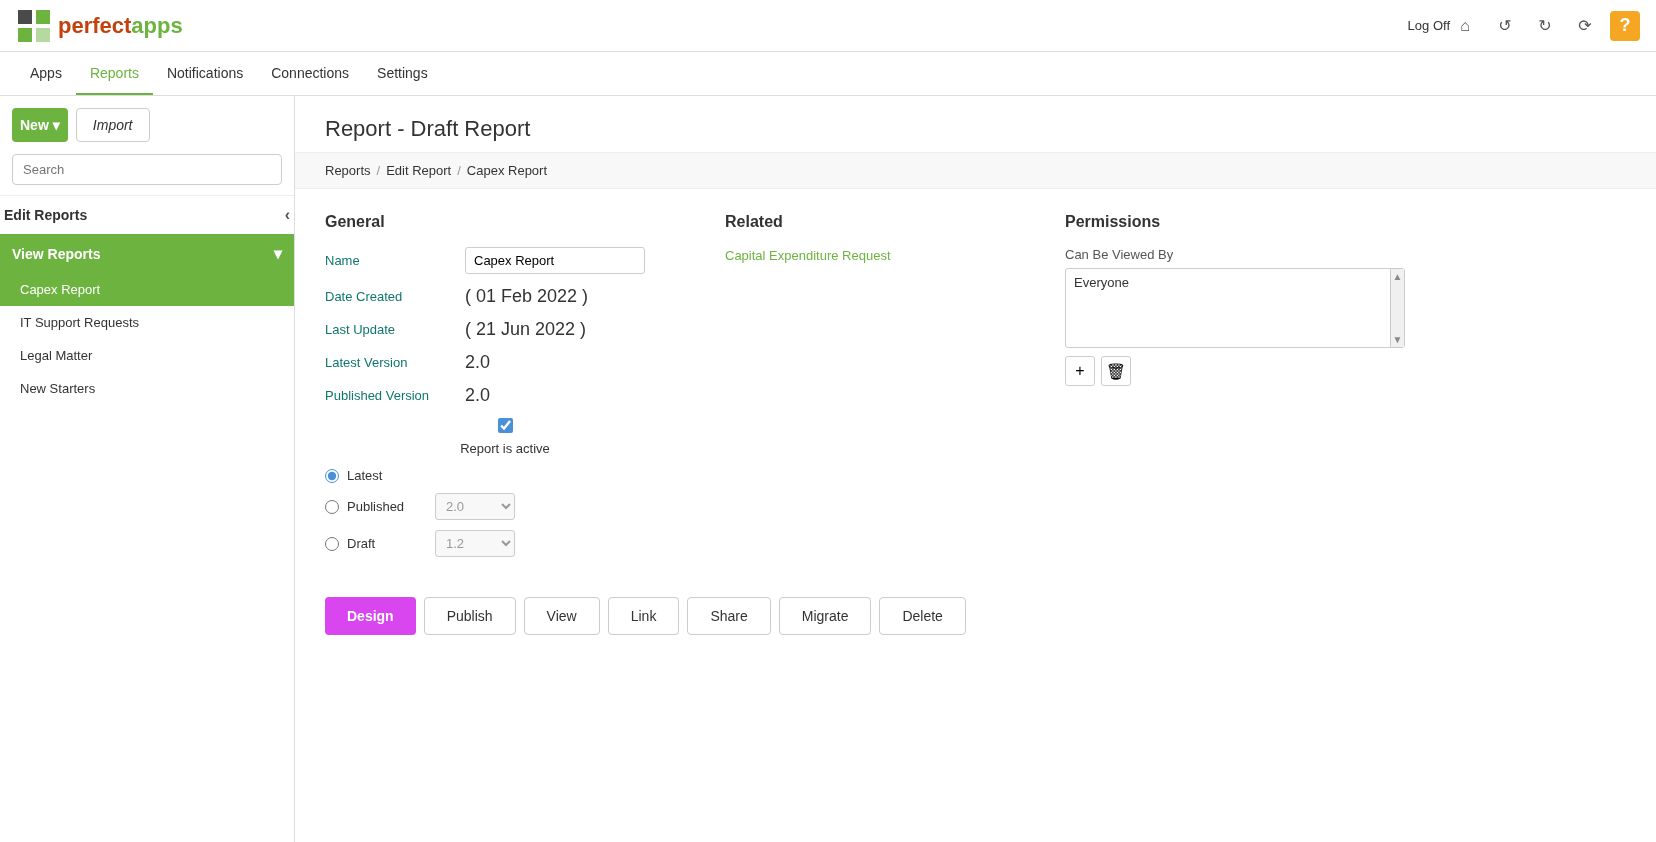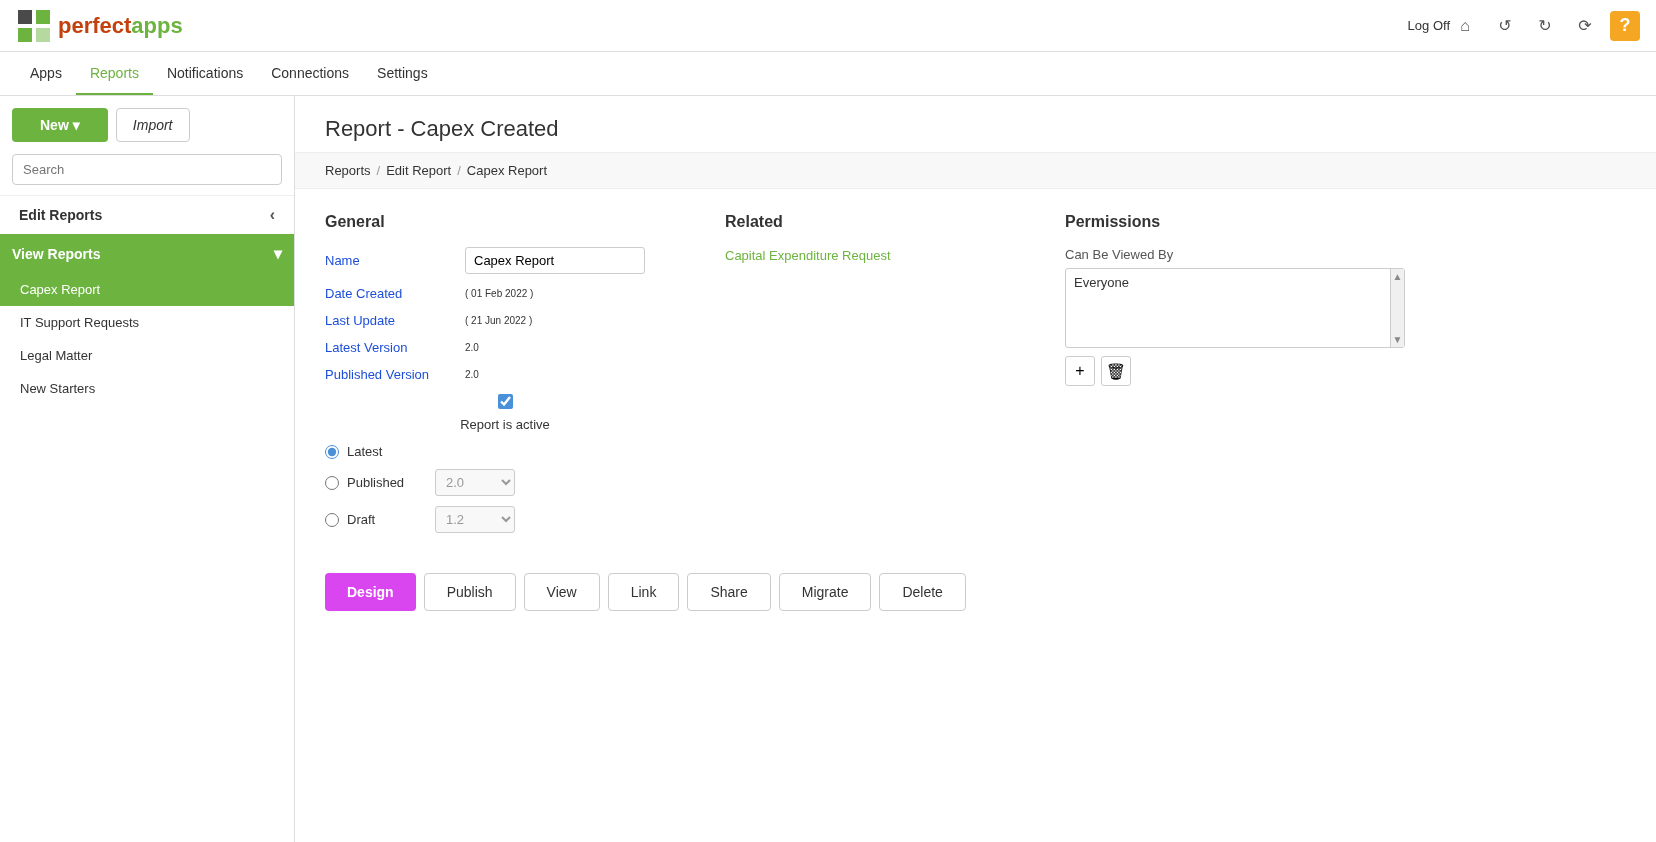--- a/index.html
+++ b/index.html
@@ -41,36 +41,36 @@
     .main-layout { display: flex; height: calc(100vh - 96px); }
 
     
     .sidebar {
       width: 295px; min-width: 295px; border-right: 1px solid #ddd;
       display: flex; flex-direction: column; background: #fff;
     }
     .sidebar-actions { display: flex; gap: 8px; padding: 12px; }
     .btn-new {
       background: #6db33f; color: #fff; border: none; border-radius: 4px;
-      padding: 8px 28px; font-size: 14px; font-weight: bold; cursor: pointer;
+      padding: 8px 8px; font-size: 14px; font-weight: bold; cursor: pointer;
       display: flex; align-items: center; gap: 4px;
     }
     .btn-import {
       background: #fff; color: #333; border: 1px solid #ccc; border-radius: 4px;
       padding: 8px 16px; font-size: 14px; cursor: pointer; font-style: italic;
     }
     .search-box { padding: 0 12px 10px; }
     .search-input {
       width: 100%; padding: 7px 10px; border: 1px solid #ccc; border-radius: 4px;
       font-size: 13px; color: #aaa;
     }
 
     .sidebar-section-header {
       display: flex; align-items: center; justify-content: space-between;
-      padding: 10px 19px; font-size: 14px; font-weight: bold; color: #333;
+      padding: 10px 4px; font-size: 14px; font-weight: bold; color: #333;
       border-top: 1px solid #eee;
     }
     .sidebar-section-header .chevron { font-size: 16px; color: #555; cursor: pointer; }
 
     .view-reports-header {
       display: flex; align-items: center; justify-content: space-between;
       padding: 10px 12px; font-size: 14px; font-weight: bold;
       background: #6db33f; color: #fff; cursor: pointer;
     }
     .view-reports-header .chevron { font-size: 16px; }
@@ -101,22 +101,22 @@
 
     .three-col { display: flex; gap: 40px; }
 
     .col-general { flex: 0 0 360px; }
     .col-related { flex: 0 0 300px; }
     .col-permissions { flex: 1; }
 
     .section-title { font-size: 16px; font-weight: bold; margin-bottom: 16px; color: #333; }
 
     .field-row { display: flex; align-items: center; margin-bottom: 12px; }
-    .field-label { width: 140px; font-size: 13px; color: #1d4ed8; flex-shrink: 0; }
-    .field-value { font-size: 10px; color: #333; }
+    .field-label { width: 140px; font-size: 13px; color: #0f766e; flex-shrink: 0; }
+    .field-value { font-size: 18px; color: #333; }
 
     .text-input {
       padding: 5px 8px; border: 1px solid #ccc; border-radius: 3px;
       font-size: 13px; width: 180px;
     }
 
     .related-link { color: #6db33f; font-size: 13px; cursor: pointer; }
 
     .permissions-label { font-size: 13px; color: #555; margin-bottom: 6px; }
     .permissions-box {
@@ -225,21 +225,21 @@
     <ul class="sidebar-list">
       <li class="active">Capex Report</li>
       <li>IT Support Requests</li>
       <li>Legal Matter</li>
       <li>New Starters</li>
     </ul>
   </div>
 
   <div class="content">
 
-    <div class="page-title">Report - Capex Created</div>
+    <div class="page-title">Report - Draft Report</div>
 
     <div class="breadcrumb">
       <a>Reports</a>
       <span class="sep">/</span>
       <a>Edit Report</a>
       <span class="sep">/</span>
       <span>Capex Report</span>
     </div>
 
     <div class="form-area">

